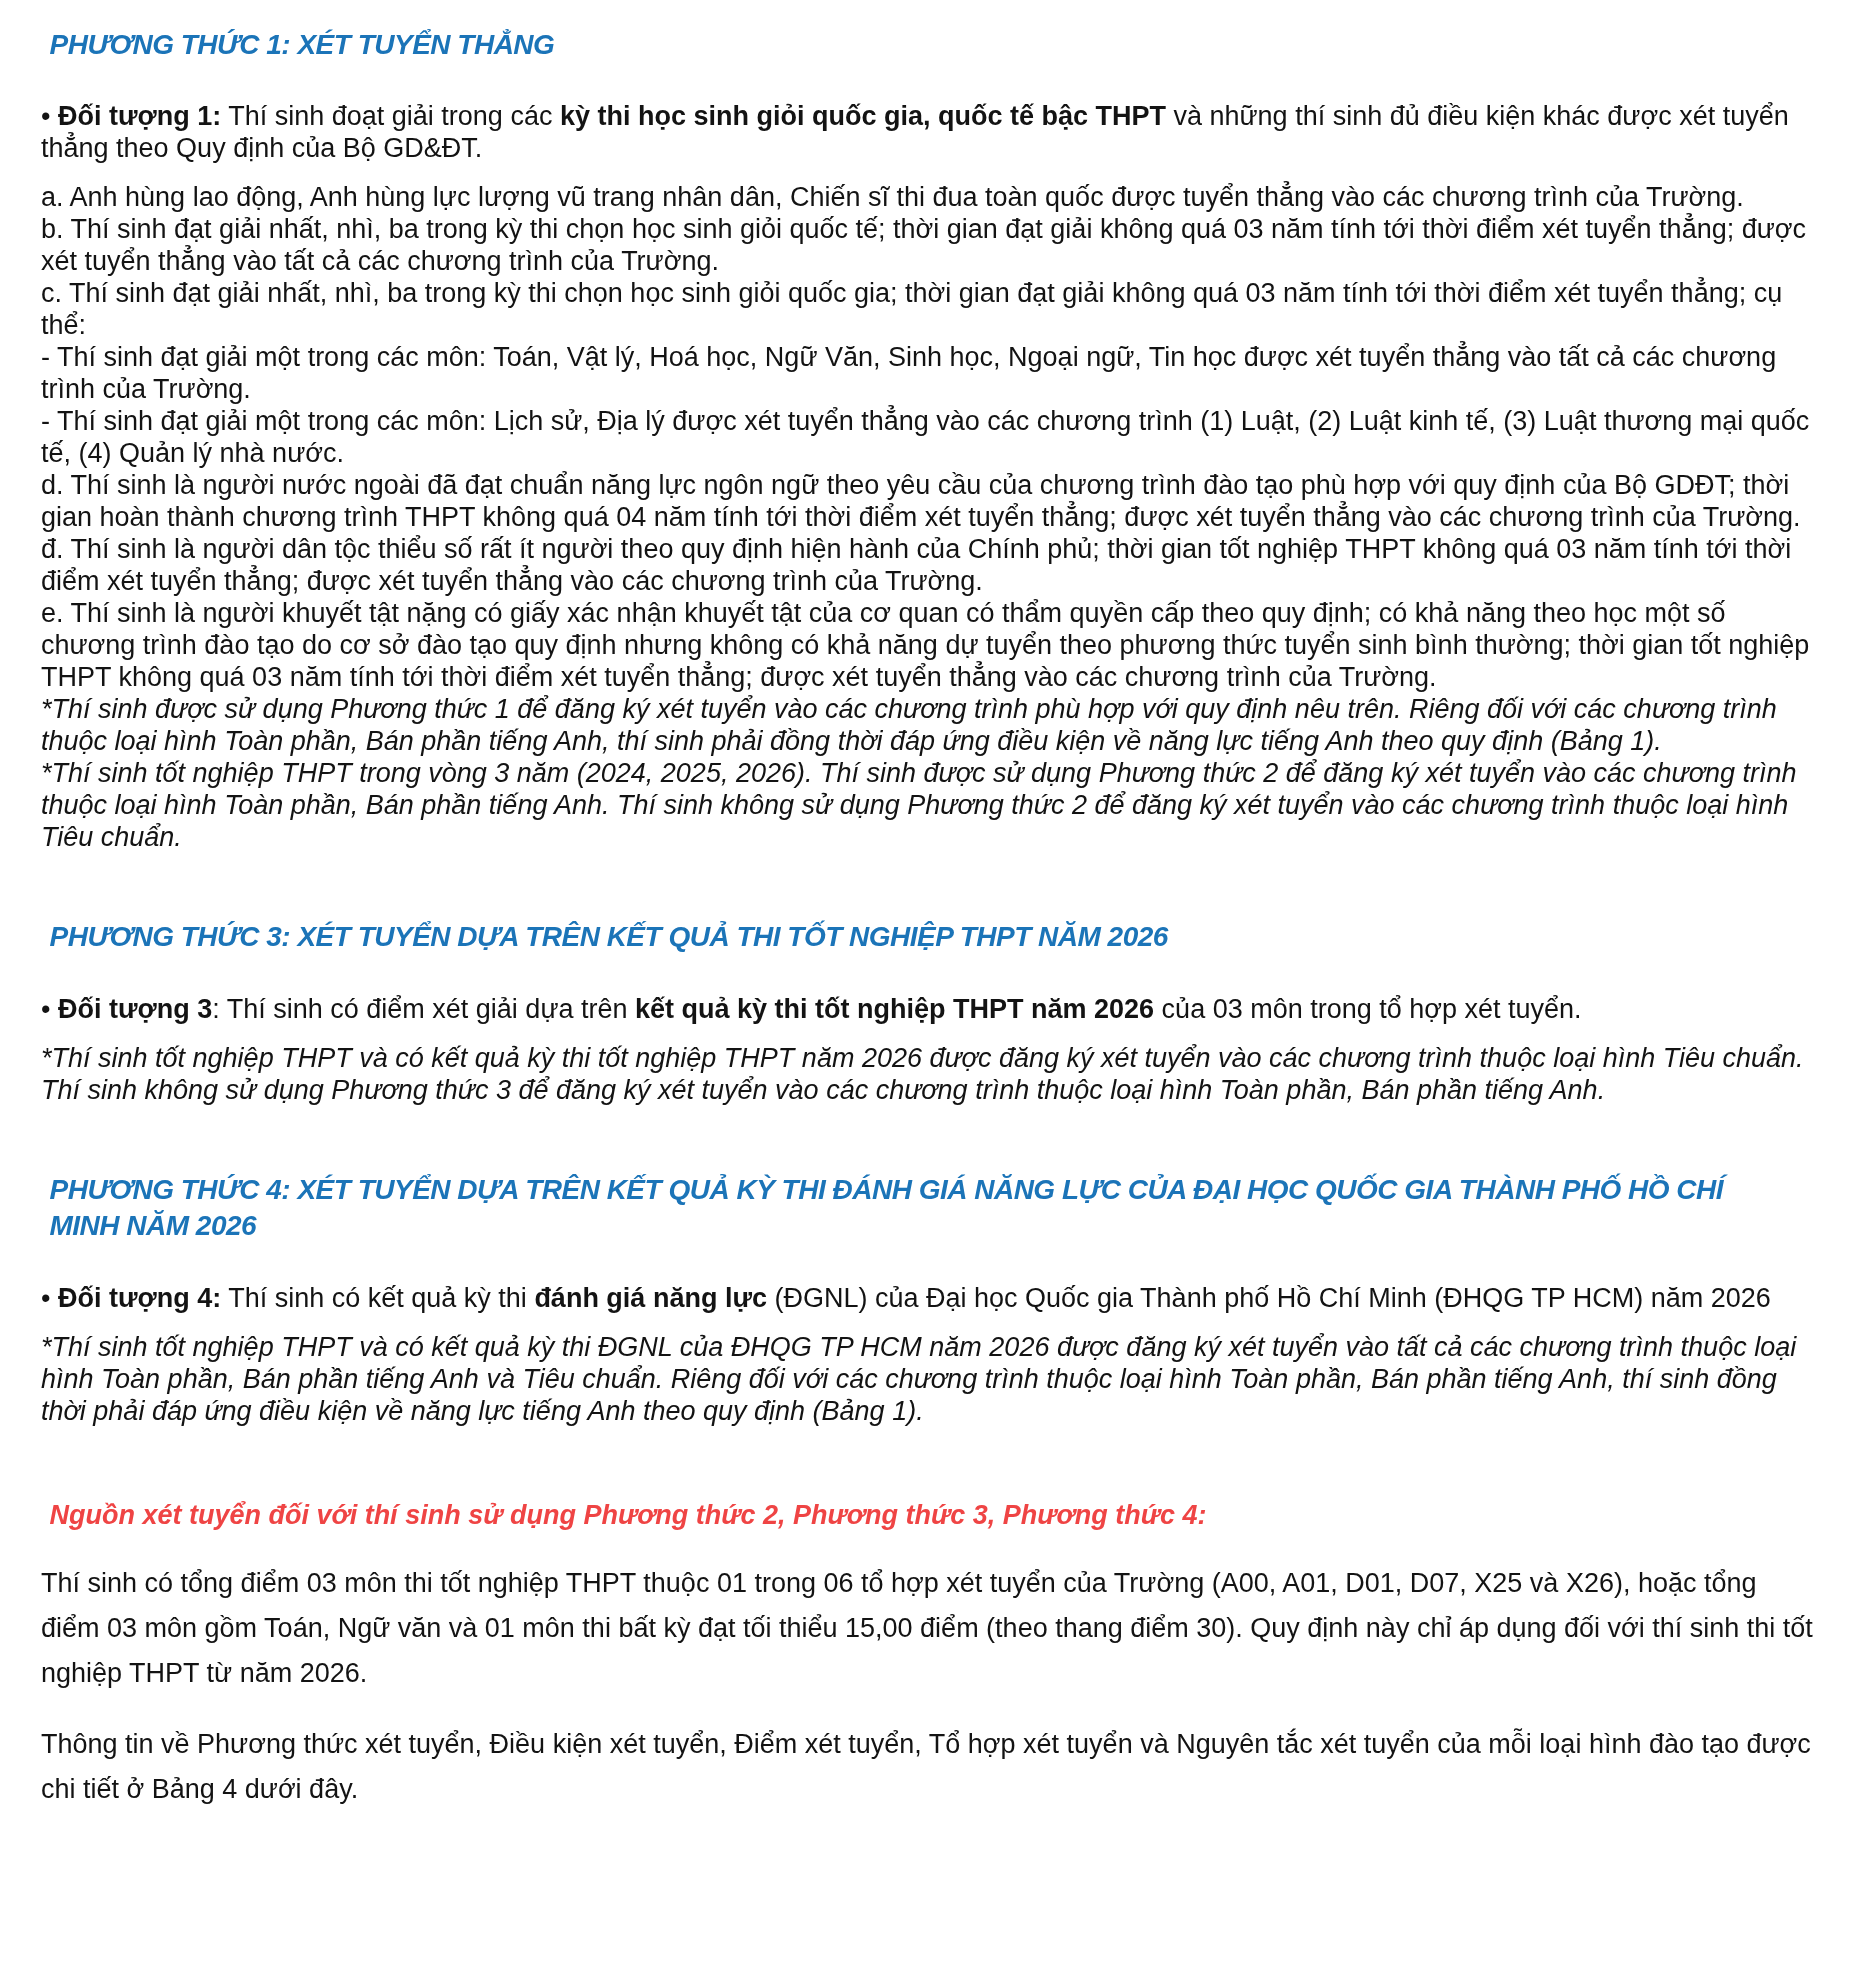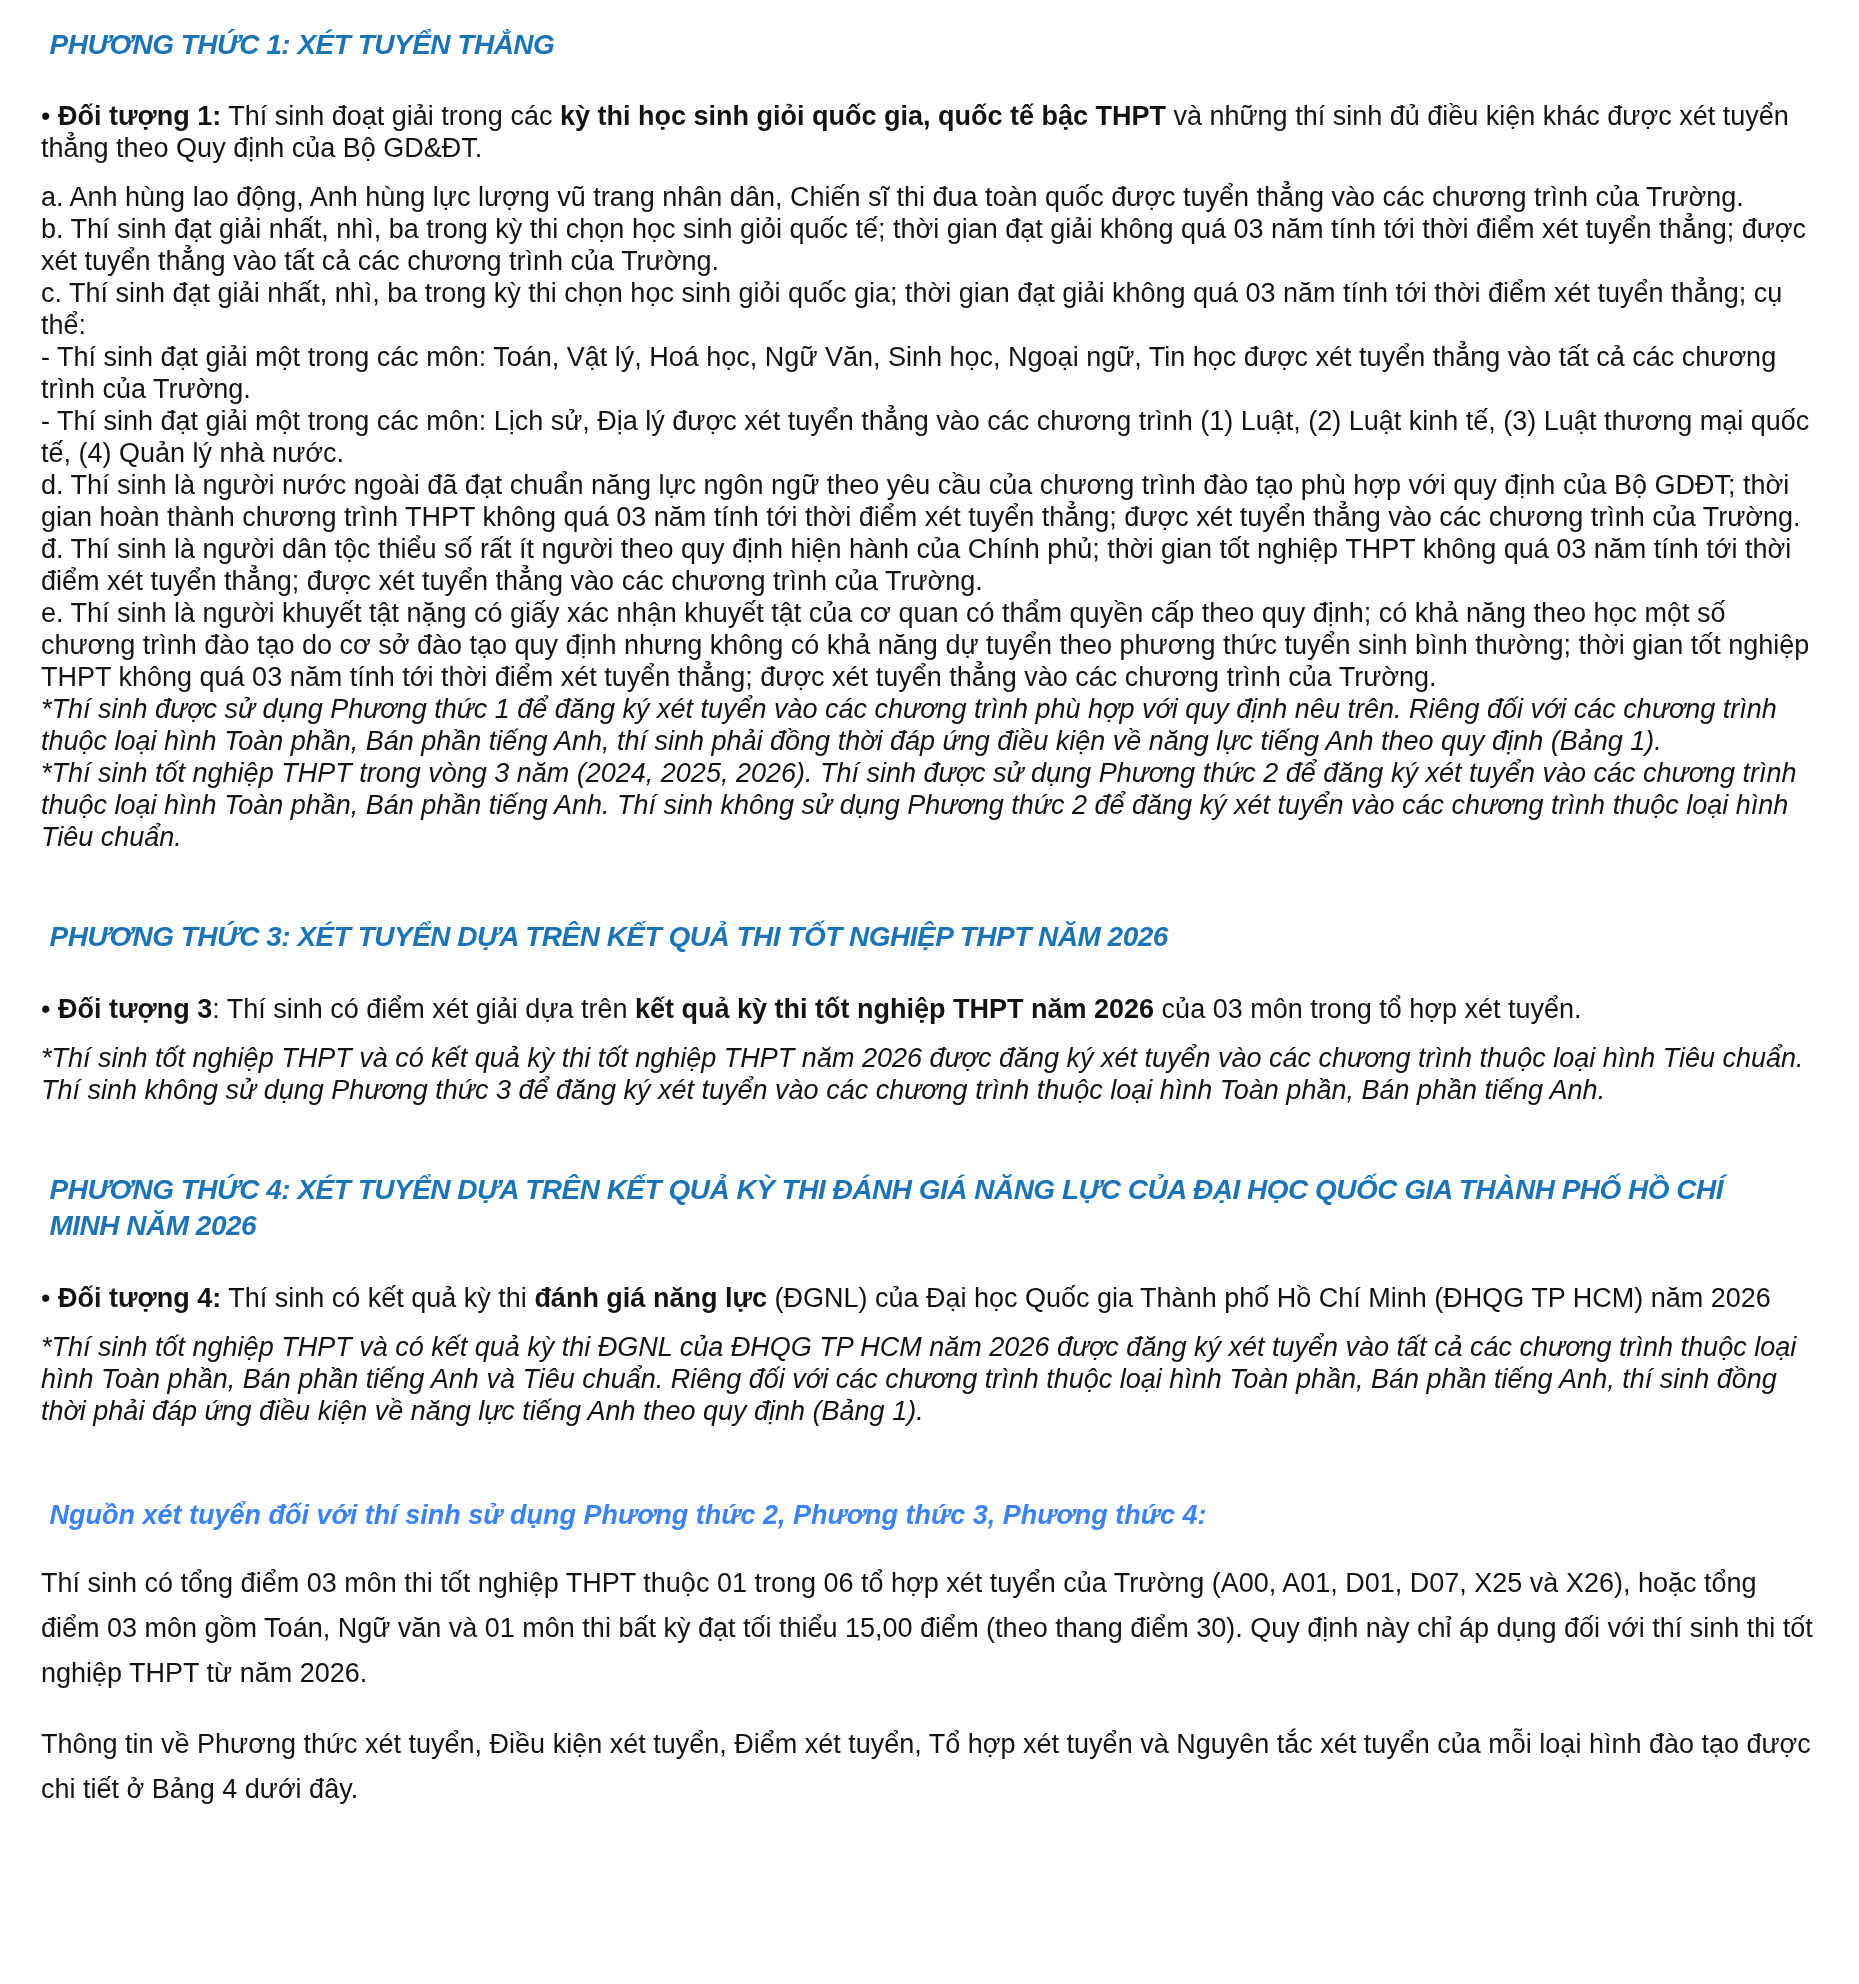--- a/index.html
+++ b/index.html
@@ -23,21 +23,21 @@
     color: #1b74b8;
     font-style: italic;
     font-weight: 700;
     font-size: 28px;
     line-height: 1.3;
     letter-spacing: -0.5px;
     margin: 66px 28px 37px 8.5px;
   }
   .h.first { margin-top: 13px; }
   .sub-h {
-    color: #3b82f6;
+    color: #ef4444;
     font-style: italic;
     font-weight: 700;
     font-size: 27px;
     line-height: 1.3;
     margin: 71px 28px 28px 8.5px;
   }
   p {
     font-size: 27px;
     line-height: 32px;
     margin: 0;
@@ -58,21 +58,21 @@
 <div class="doc">
 
   <section>
     <h2 class="h first">PHƯƠNG THỨC 1: XÉT TUYỂN THẲNG</h2>
     <p class="bullet"><span>•  </span><span class="b">Đối tượng 1:</span><span> Thí sinh đoạt giải trong các </span><span class="b">kỳ thi học sinh giỏi quốc gia, quốc tế bậc THPT</span><span> và những thí sinh đủ điều kiện khác được xét tuyển thẳng theo Quy định của Bộ GD&amp;ĐT.</span></p>
     <p>a. Anh hùng lao động, Anh hùng lực lượng vũ trang nhân dân, Chiến sĩ thi đua toàn quốc được tuyển thẳng vào các chương trình của Trường.</p>
     <p>b. Thí sinh đạt giải nhất, nhì, ba trong kỳ thi chọn học sinh giỏi quốc tế; thời gian đạt giải không quá 03 năm tính tới thời điểm xét tuyển thẳng; được xét tuyển thẳng vào tất cả các chương trình của Trường.</p>
     <p>c. Thí sinh đạt giải nhất, nhì, ba trong kỳ thi chọn học sinh giỏi quốc gia; thời gian đạt giải không quá 03 năm tính tới thời điểm xét tuyển thẳng; cụ thể:</p>
     <p>- Thí sinh đạt giải một trong các môn: Toán, Vật lý, Hoá học, Ngữ Văn, Sinh học, Ngoại ngữ, Tin học được xét tuyển thẳng vào tất cả các chương trình của Trường.</p>
     <p>- Thí sinh đạt giải một trong các môn: Lịch sử, Địa lý được xét tuyển thẳng vào các chương trình (1) Luật, (2) Luật kinh tế, (3) Luật thương mại quốc tế, (4) Quản lý nhà nước.</p>
-    <p>d. Thí sinh là người nước ngoài đã đạt chuẩn năng lực ngôn ngữ theo yêu cầu của chương trình đào tạo phù hợp với quy định của Bộ GDĐT; thời gian hoàn thành chương trình THPT không quá 03 năm tính tới thời điểm xét tuyển thẳng; được xét tuyển thẳng vào các chương trình của Trường.</p>
+    <p>d. Thí sinh là người nước ngoài đã đạt chuẩn năng lực ngôn ngữ theo yêu cầu của chương trình đào tạo phù hợp với quy định của Bộ GDĐT; thời gian hoàn thành chương trình THPT không quá 04 năm tính tới thời điểm xét tuyển thẳng; được xét tuyển thẳng vào các chương trình của Trường.</p>
     <p>đ. Thí sinh là người dân tộc thiểu số rất ít người theo quy định hiện hành của Chính phủ; thời gian tốt nghiệp THPT không quá 03 năm tính tới thời điểm xét tuyển thẳng; được xét tuyển thẳng vào các chương trình của Trường.</p>
     <p>e. Thí sinh là người khuyết tật nặng có giấy xác nhận khuyết tật của cơ quan có thẩm quyền cấp theo quy định; có khả năng theo học một số chương trình đào tạo do cơ sở đào tạo quy định nhưng không có khả năng dự tuyển theo phương thức tuyển sinh bình thường; thời gian tốt nghiệp THPT không quá 03 năm tính tới thời điểm xét tuyển thẳng; được xét tuyển thẳng vào các chương trình của Trường.</p>
     <p class="note">*Thí sinh được sử dụng Phương thức 1 để đăng ký xét tuyển vào các chương trình phù hợp với quy định nêu trên. Riêng đối với các chương trình thuộc loại hình Toàn phần, Bán phần tiếng Anh, thí sinh phải đồng thời đáp ứng điều kiện về năng lực tiếng Anh theo quy định (Bảng 1).</p>
   </section>
 
   <section>
     <p class="note gap-top">*Thí sinh tốt nghiệp THPT trong vòng 3 năm (2024, 2025, 2026). Thí sinh được sử dụng Phương thức 2 để đăng ký xét tuyển vào các chương trình thuộc loại hình Toàn phần, Bán phần tiếng Anh. Thí sinh không sử dụng Phương thức 2 để đăng ký xét tuyển vào các chương trình thuộc loại hình Tiêu chuẩn.</p>
   </section>
 
   <section>

